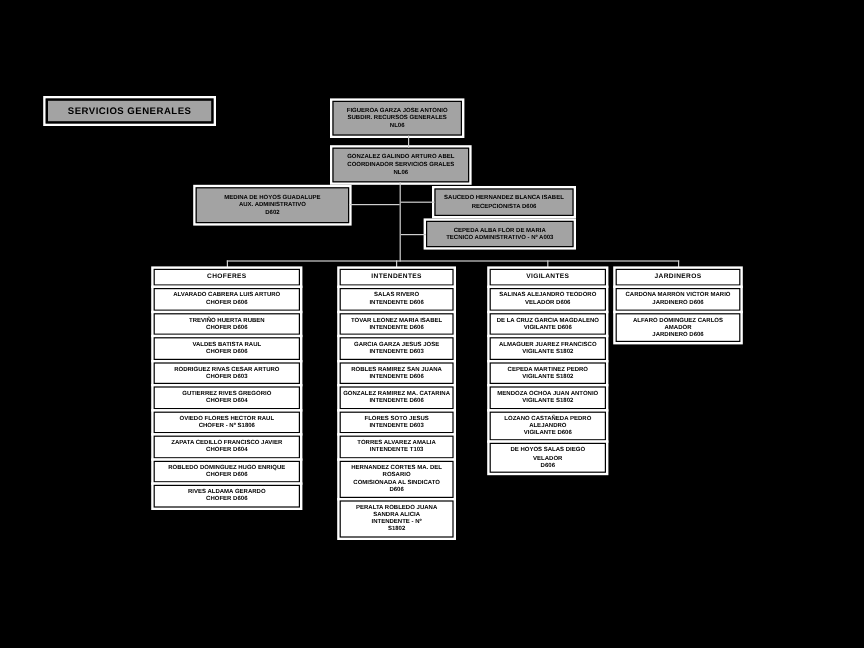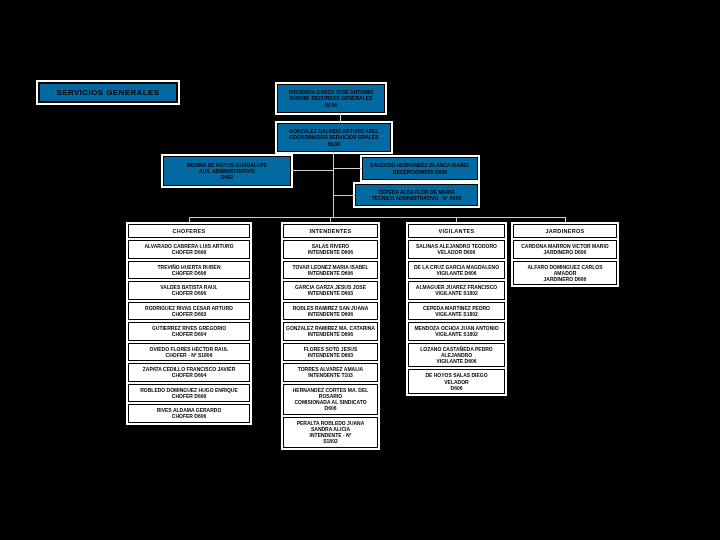--- a/index.html
+++ b/index.html
@@ -1,18 +1,18 @@
 <!DOCTYPE html>
 <html><head>
 <meta charset="utf-8">
 <style>
   html,body{margin:0;padding:0;background:#000;}
   .canvas{position:relative;width:720px;height:540px;background:#000;overflow:hidden;
           font-family:"Liberation Sans",sans-serif;}
-  .obox{position:absolute;background:#0369a1;border:1px solid #000;box-shadow:0 0 0 2px #fff;
+  .obox{position:absolute;background:#a3a3a3;border:1px solid #000;box-shadow:0 0 0 2px #fff;
         display:flex;flex-direction:column;align-items:center;justify-content:center;
         text-align:center;font-weight:bold;color:#000;box-sizing:border-box;
         font-size:5px;line-height:1.25;padding:1px 2px;}
   .title-box{left:38px;top:82px;width:140px;height:21px;border-width:2px;
              font-size:8px;letter-spacing:.4px;}
   .b-subdir{left:277px;top:84px;width:108px;height:29px;}
   .b-coord{left:277px;top:123px;width:114px;height:29px;}
   .b-aux{left:163px;top:156px;width:128px;height:30px;}
   .b-recep{left:362px;top:157px;width:116px;height:23px;}
   .b-tecnico{left:355px;top:184px;width:123px;height:22px;}

